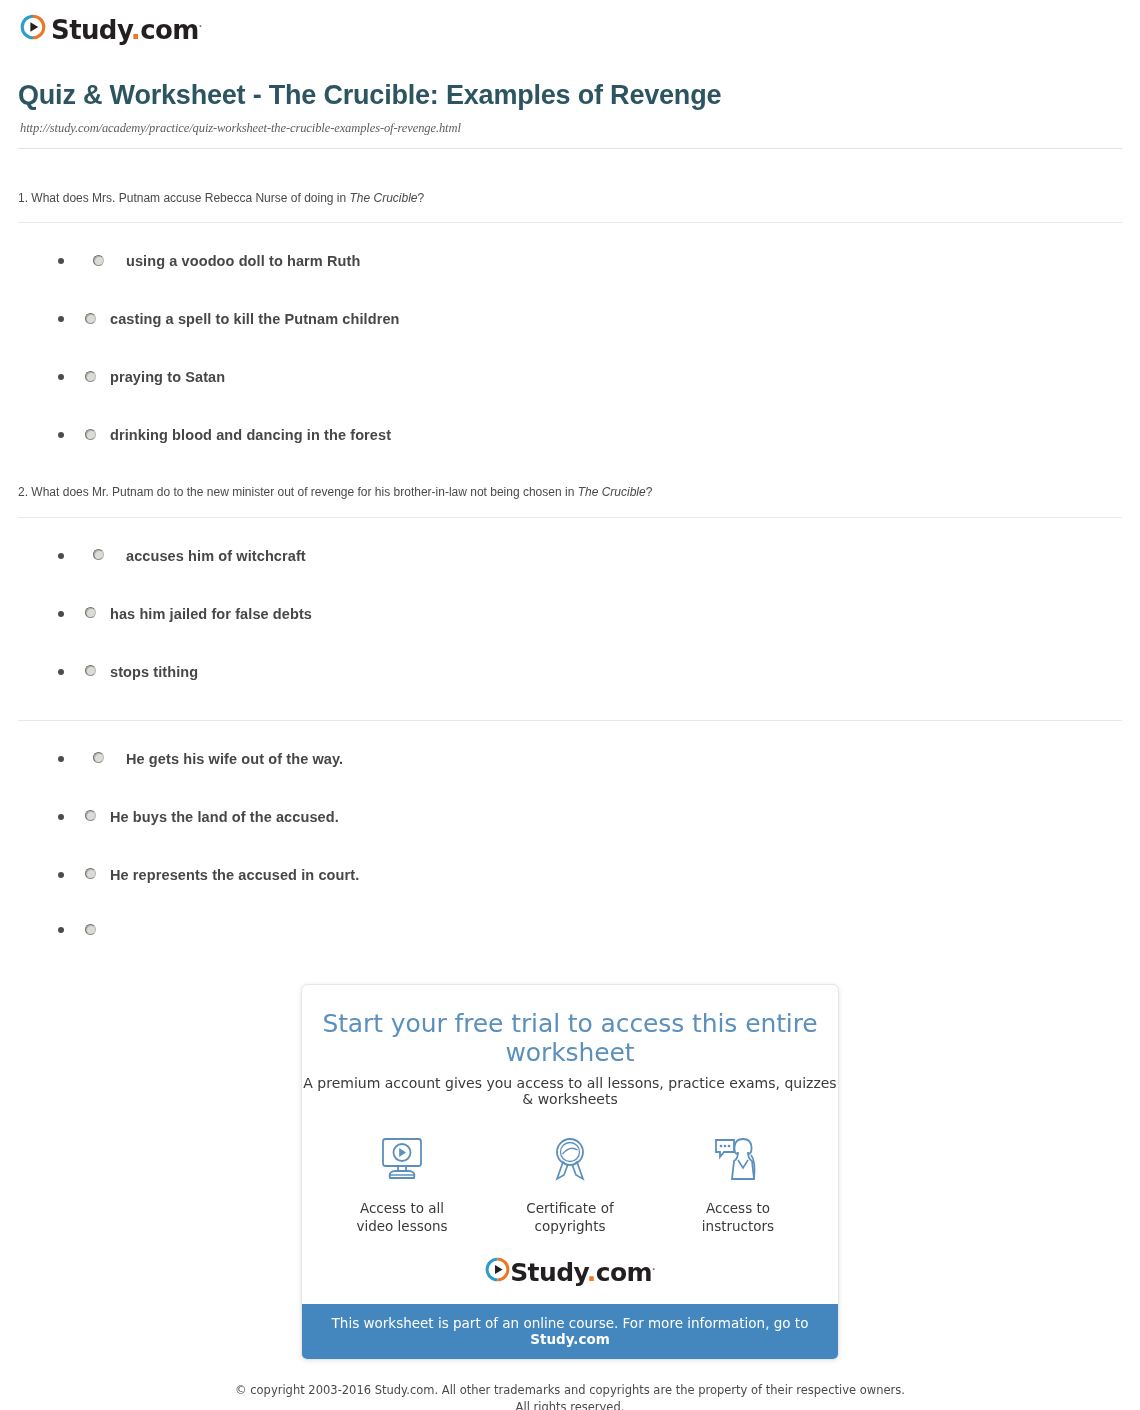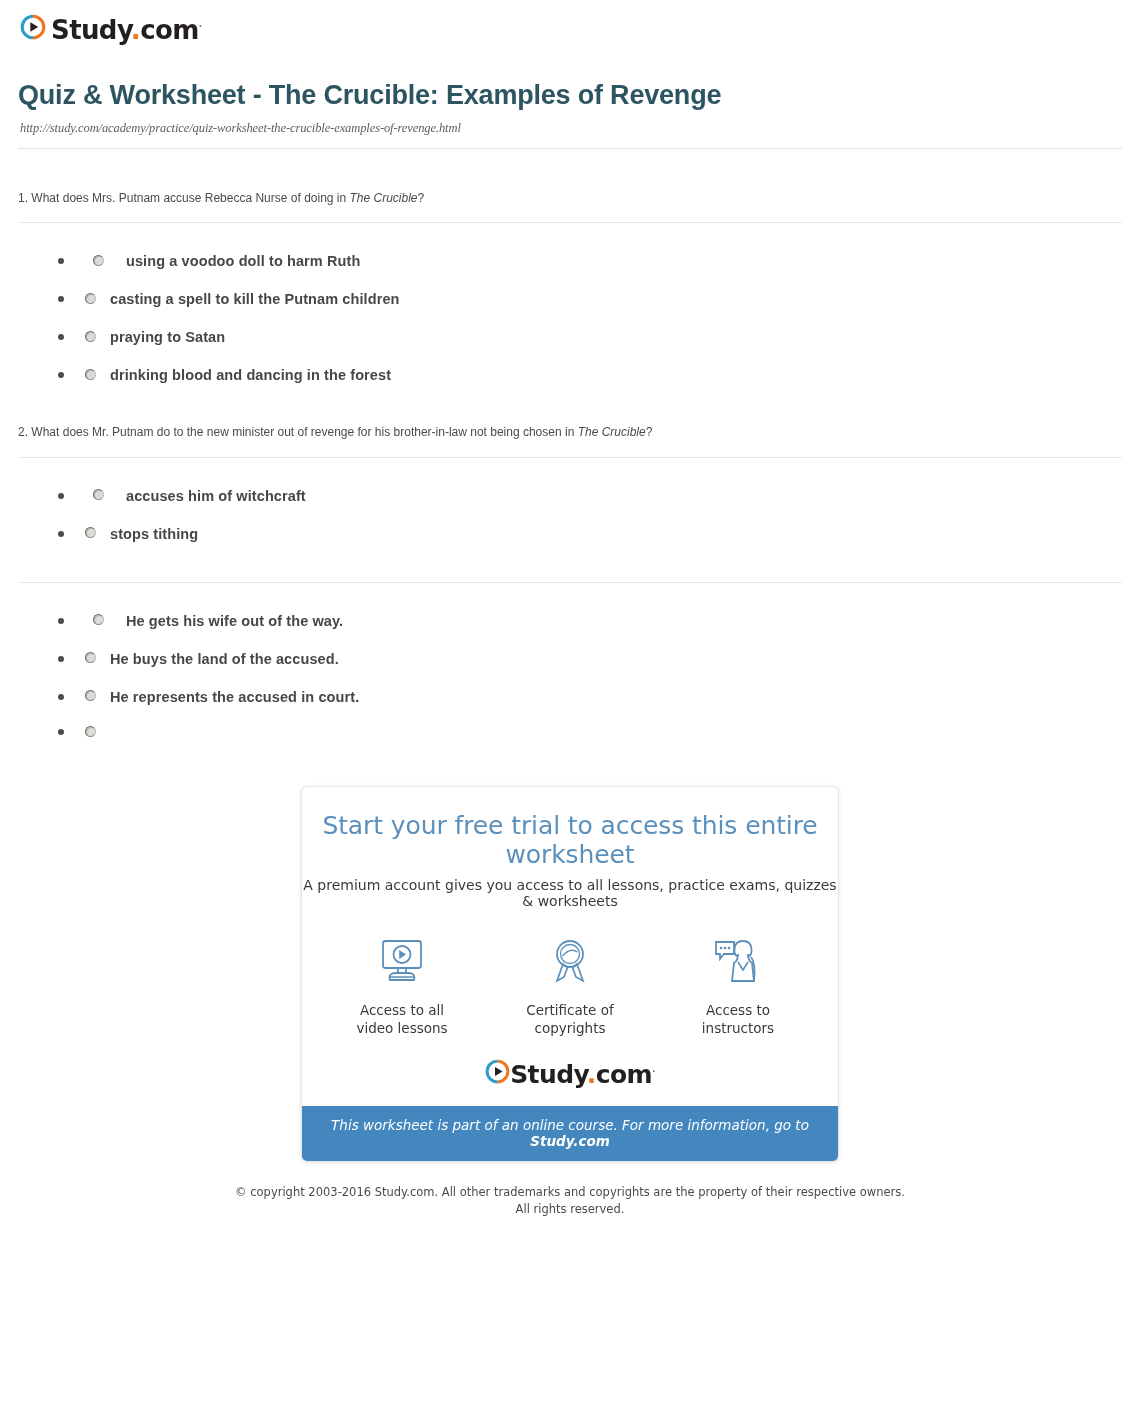--- a/index.html
+++ b/index.html
@@ -92,21 +92,21 @@
     margin: 14px 0 0 0;
   }
   .options {
     list-style: none;
     margin: 0;
     padding: 0 0 0 40px;
   }
   .option-row {
     display: flex;
     align-items: center;
-    margin-top: 22px;
+    margin-top: 42px;
   }
   .option-row:first-child { margin-top: 30px; gap: 8px; }
   .bullet {
     width: 6px; height: 6px;
     border-radius: 50%;
     background: #4c4c4c;
     flex: none;
     margin-right: 21px;
   }
   .radio {
@@ -191,21 +191,20 @@
     margin: 22px 0 18px 0;
   }
   .promo-logo .logo-word { font-size: 25px; }
   .promo-bar {
     background: #4387be;
     color: #ffffff;
     text-align: center;
     font-family: "DejaVu Sans", sans-serif;
     font-size: 13.5px;
     padding: 11px 0 12px 0;
-    font-style: italic;
   }
   .promo-bar b { font-weight: bold; }
 
   
   .footer {
     text-align: center;
     font-family: "DejaVu Sans", sans-serif;
     font-size: 11.5px;
     color: #4a4a4a;
     line-height: 1.45;
@@ -269,20 +268,25 @@
     <p class="question-text">
       <span>2.</span>
       <span>What does Mr. Putnam do to the new minister out of revenge for his brother-in-law not being chosen in </span><em>The Crucible</em><span>?</span>
     </p>
     <hr class="q-rule">
     <ul class="options">
       <li class="option-row">
         <span class="bullet"></span>
         <span class="radio"></span>
         <span class="option-label">accuses him of witchcraft</span>
+      </li>
+      <li class="option-row">
+        <span class="bullet"></span>
+        <span class="radio"></span>
+        <span class="option-label">has him jailed for false debts</span>
       </li>
       <li class="option-row">
         <span class="bullet"></span>
         <span class="radio"></span>
         <span class="option-label">stops tithing</span>
       </li>
     </ul>
   </div>
 
   <div class="question-block">

